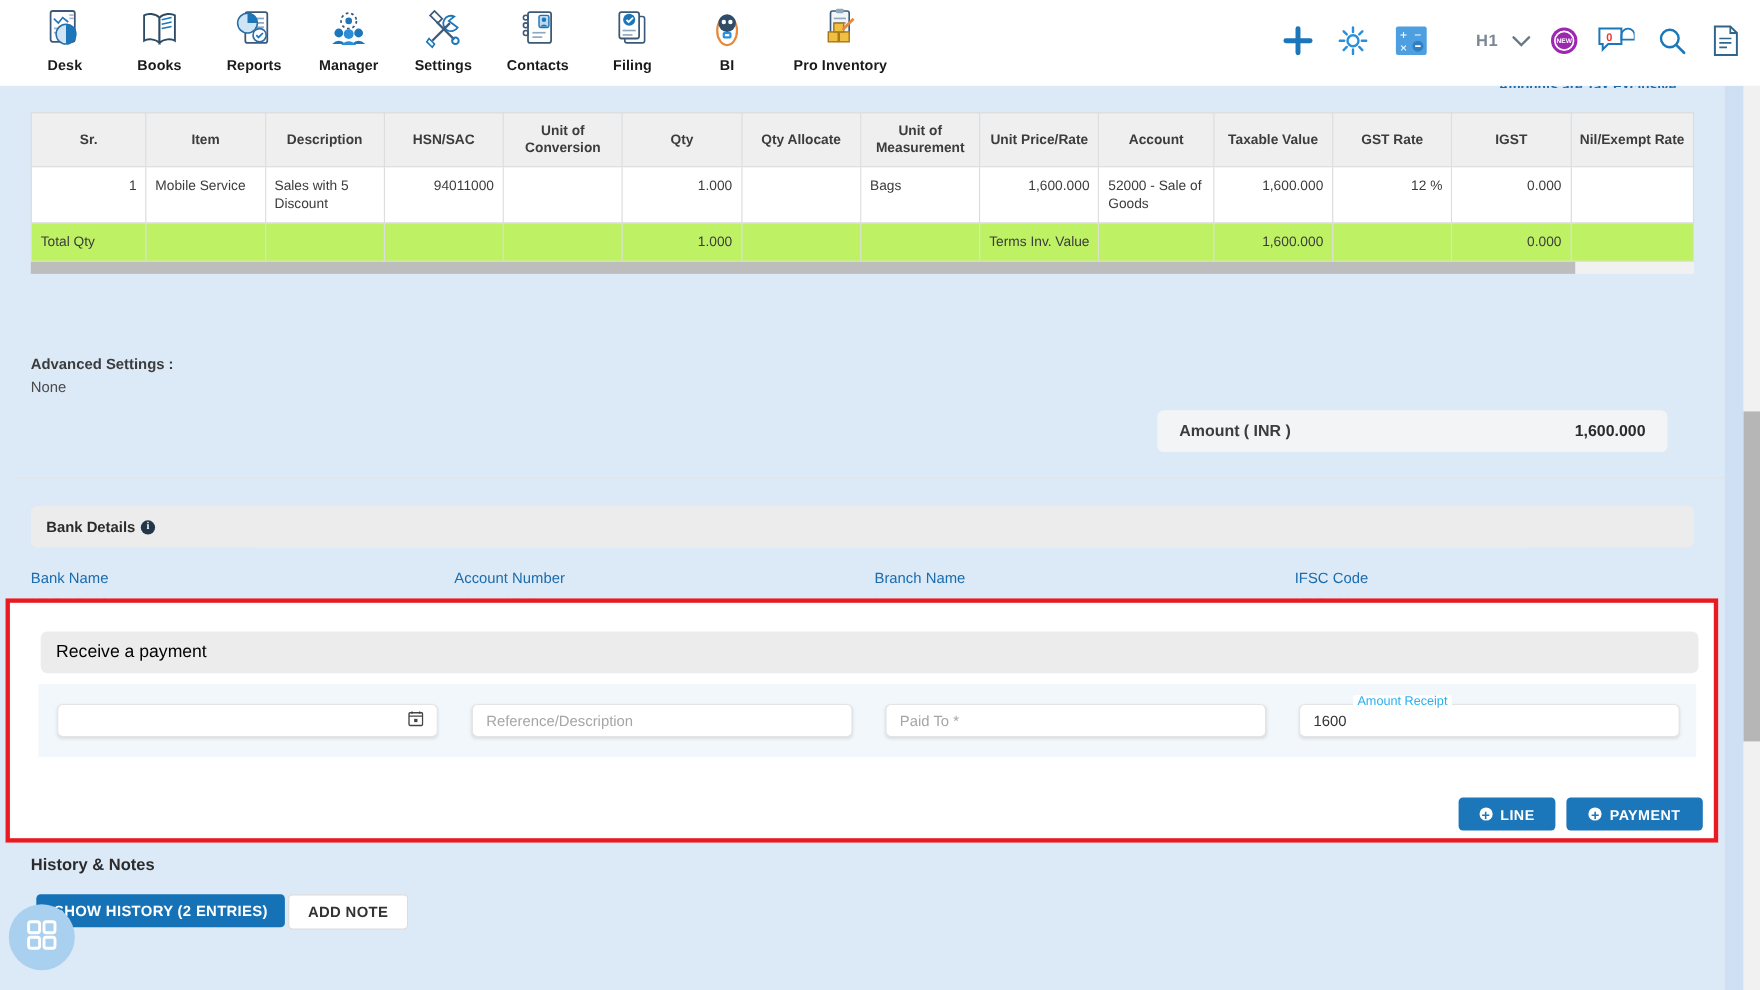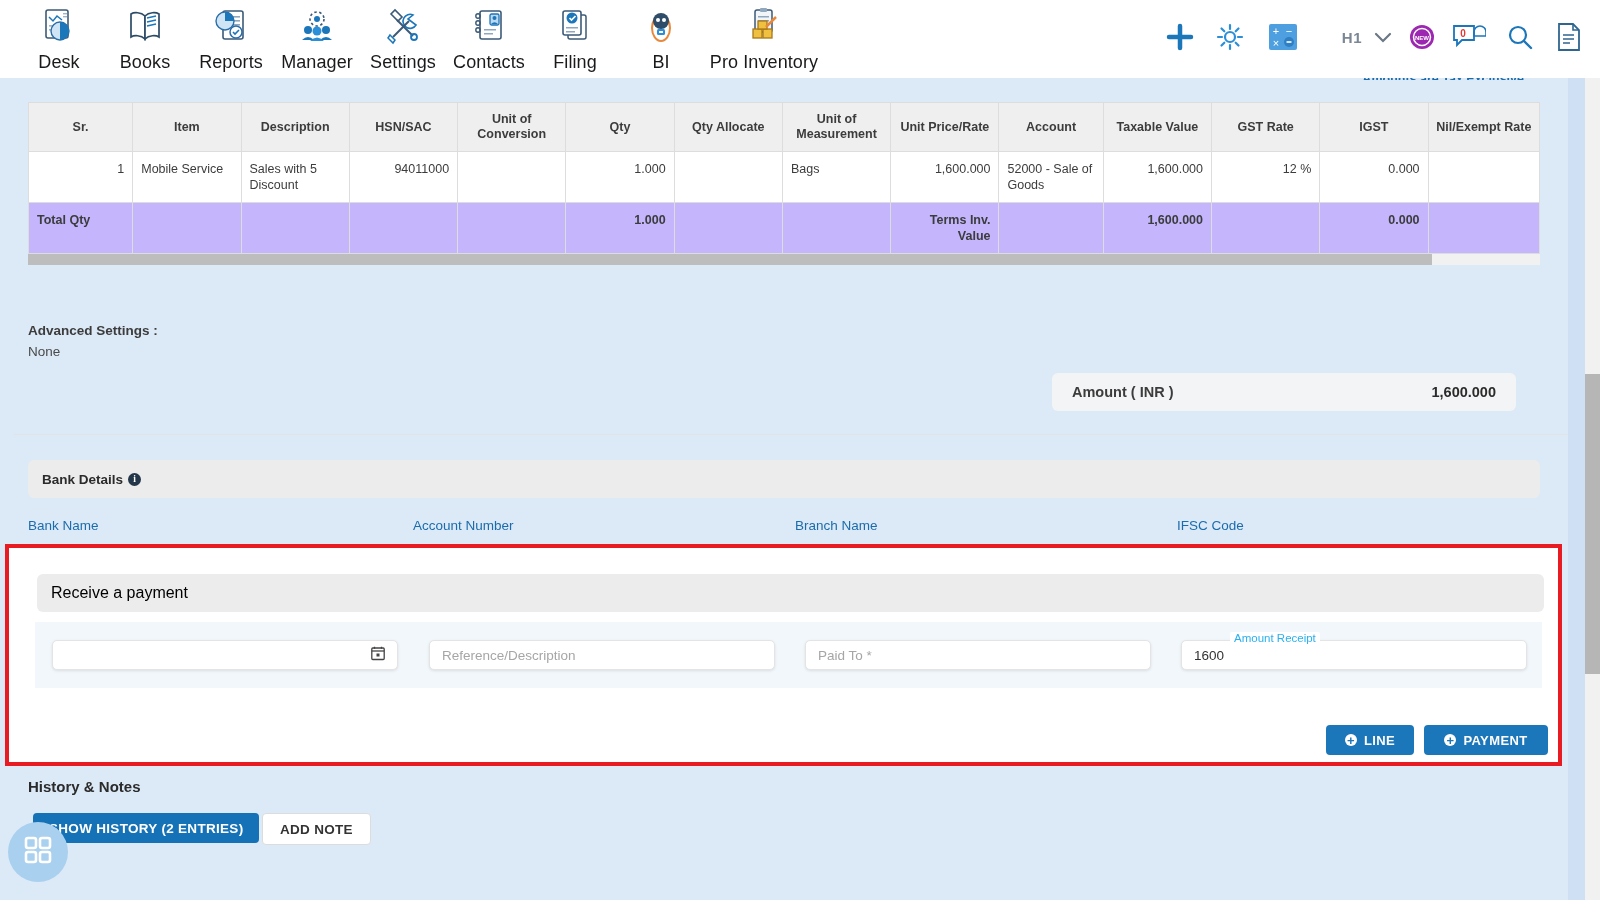--- a/index.html
+++ b/index.html
@@ -21,21 +21,21 @@
   }
   .nav-items { display: flex; align-items: flex-start; padding-left: 16px; }
   .nav-item {
     width: 86px; padding-top: 5px;
     display: flex; flex-direction: column; align-items: center;
     cursor: pointer;
   }
   .nav-item.wide { width: 120px; }
   .nav-ico { height: 44px; display: flex; align-items: center; justify-content: center; }
   .nav-label {
-    font-size: 18px; color: #1a1a1a; font-weight: 400;
+    font-size: 13px; color: #1a1a1a; font-weight: 700;
     margin-top: 3px; letter-spacing: .1px; white-space: nowrap;
   }
   .nav-right {
     margin-left: auto; display: flex; align-items: center;
     gap: 0px; padding-right: 18px; height: 74px;
   }
   .nav-right .ritem { display:flex; align-items:center; justify-content:center; cursor:pointer; }
   .plus-btn { width: 52px; }
   .gear-btn { width: 48px; }
   .calc-btn { width: 58px; }
@@ -75,21 +75,21 @@
     font-size: 12.5px; font-weight: 600; color: #3c3c3c;
     padding: 9px 6px; text-align: center; line-height: 15px;
     vertical-align: middle;
   }
   table.items td {
     border: 1px solid #dddddd; font-size: 12.5px; color: #3c3c3c;
     padding: 9px 8px; background: #ffffff; line-height: 16px;
     vertical-align: top;
   }
   table.items tr.total-row td {
-    background: #c4b5fd; font-weight: 700;
+    background: #bef264; font-weight: 400;
   }
   .ta-r { text-align: right; }
   .ta-l { text-align: left; }
   .link-blue { color: #1b6cad; cursor: pointer; }
   .hscroll {
     margin-top: 0px; height: 11px; width: 1512px;
     background: #f1f1f1;
   }
   .hscroll i { display: block; height: 11px; width: 1404px; background: #bdbdbd; }
 

